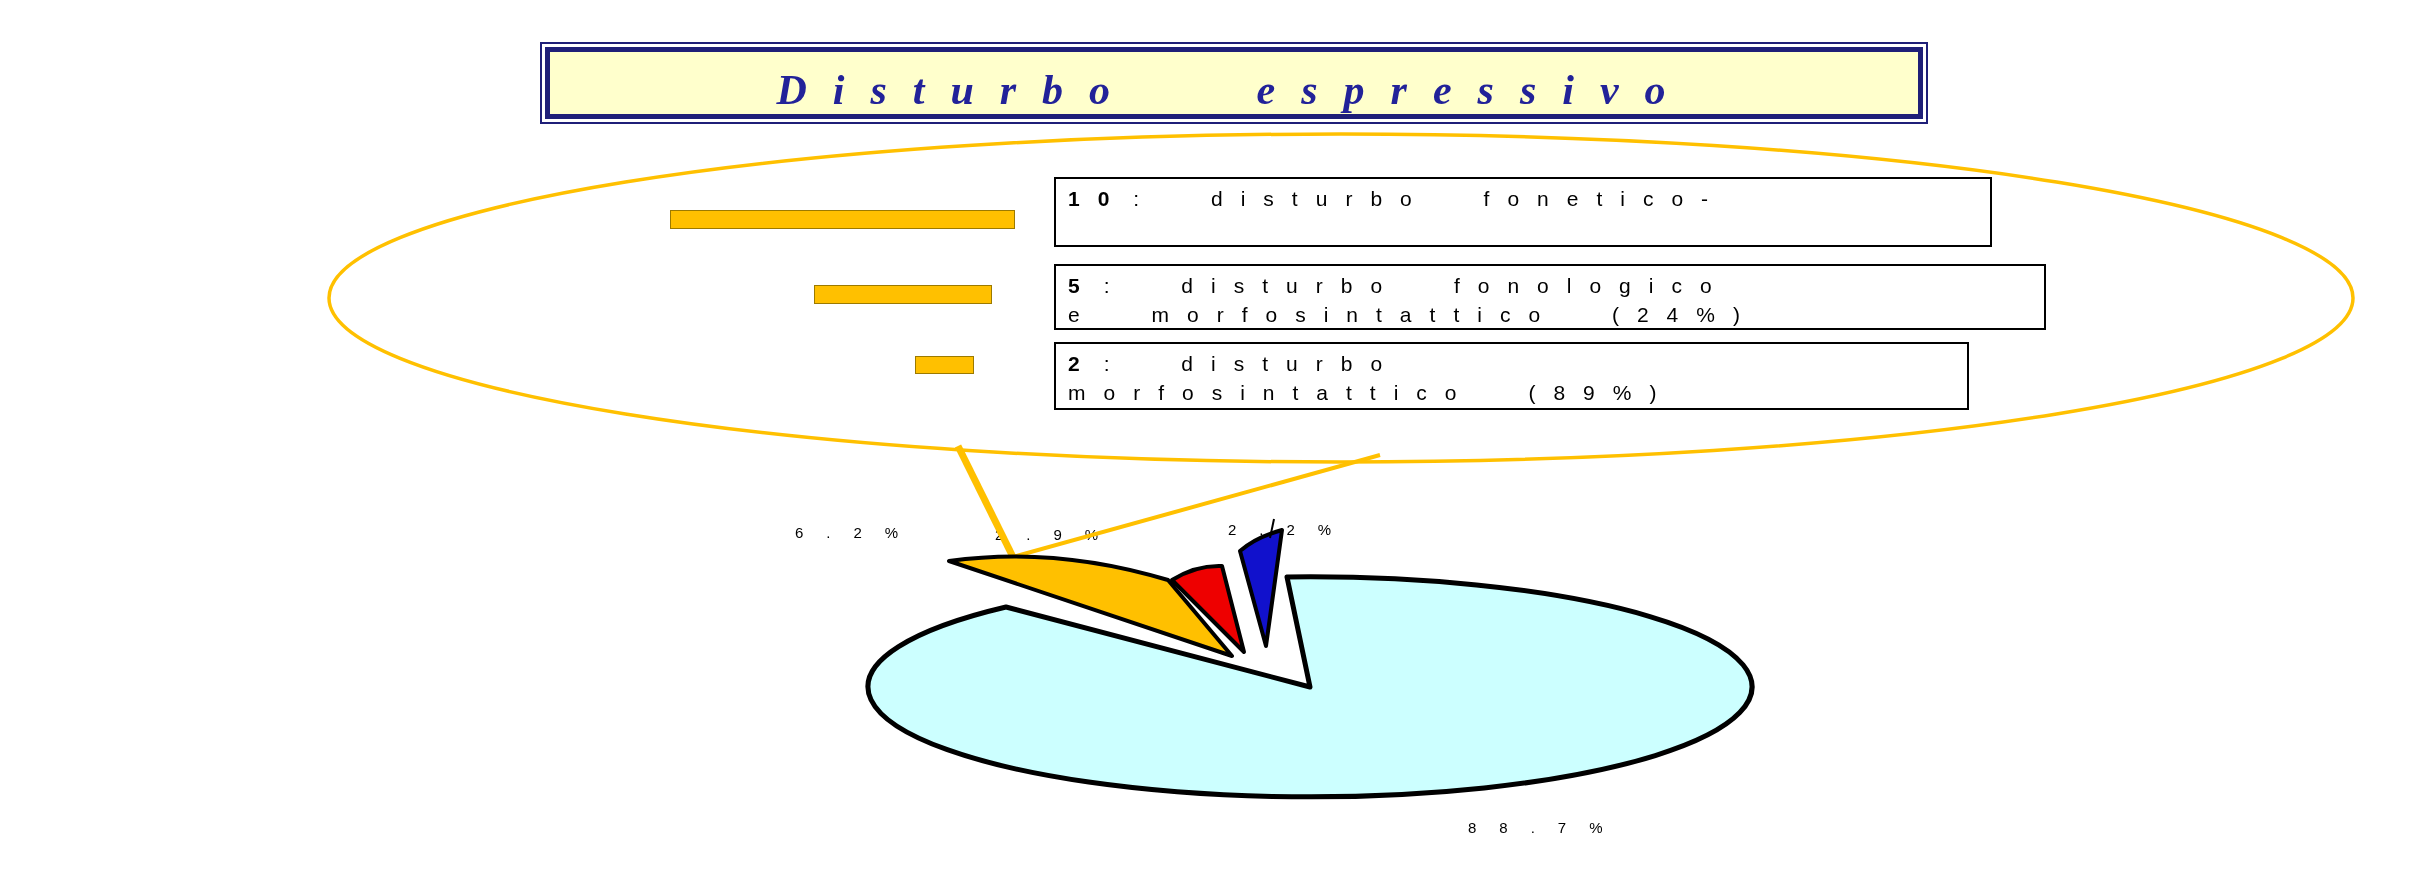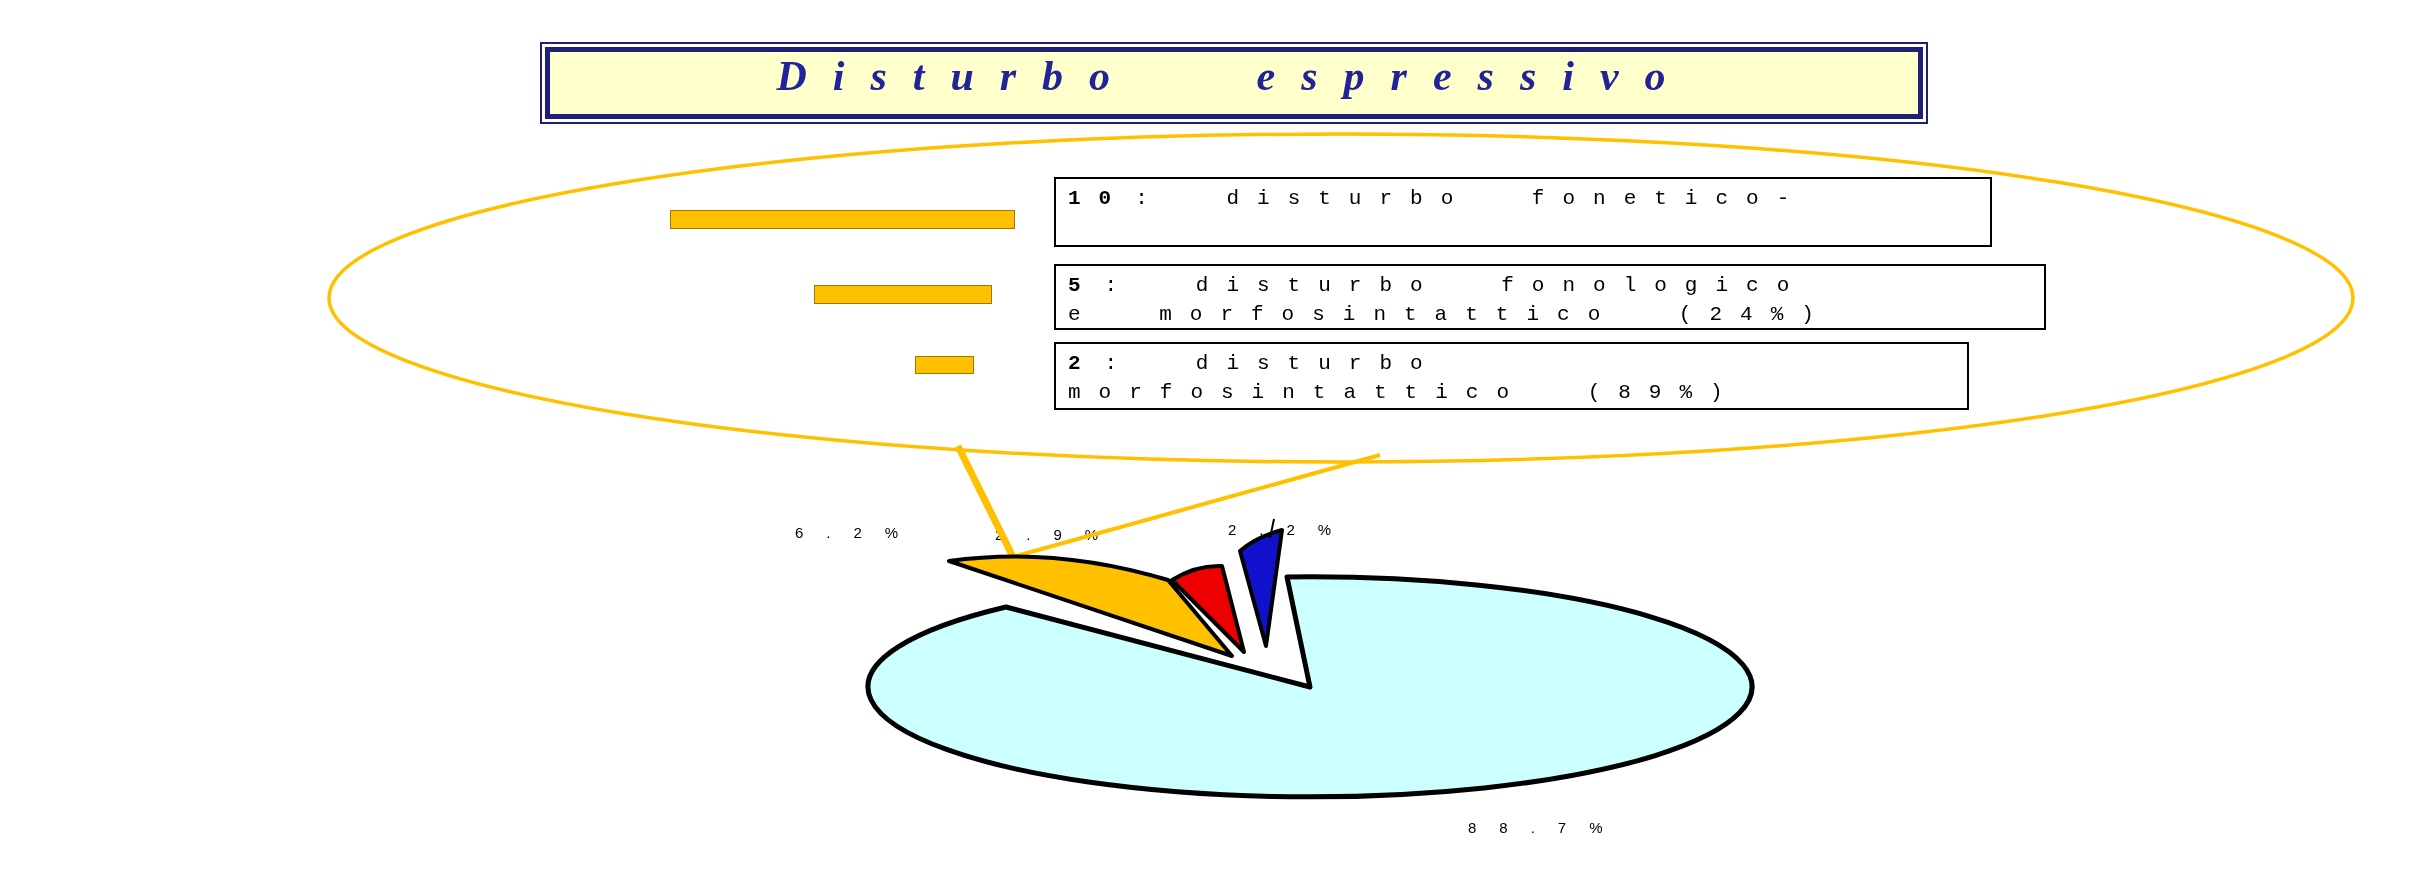--- a/index.html
+++ b/index.html
@@ -13,21 +13,21 @@
 
   
   .title-outer {
     position:absolute; left:540px; top:42px; width:1388px; height:82px;
     border:2px solid #1F1F78; padding:3px; box-sizing:border-box;
     background:#ffffff; z-index:5;
   }
   .title-inner {
     width:100%; height:100%; box-sizing:border-box;
     border:5px solid #1F1F78; background:#FFFFCC;
-    display:flex; align-items:flex-start; justify-content:center;
+    display:flex; align-items:flex-end; justify-content:center;
   }
   .title-text {
     font-family:"Liberation Serif", serif;
     font-style:italic; font-weight:bold;
     font-size:42px; color:#222299;
     letter-spacing:26px; word-spacing:84px;
     white-space:nowrap;
   }
 
   
@@ -41,21 +41,21 @@
 
   
   .cbox {
     position:absolute; background:#ffffff; border:2px solid #000000;
     box-sizing:border-box; z-index:3; padding:5px 12px; overflow:hidden;
   }
   .box1 { left:1054px; top:177px; width:938px; height:70px; }
   .box2 { left:1054px; top:264px; width:992px; height:66px; }
   .box3 { left:1054px; top:342px; width:915px; height:68px; }
   .cline {
-    font-family:Liberation Mono, monospace;
+    font-family:Liberation Sans, sans-serif;
     font-size:21px; color:#000000; line-height:29px;
     letter-spacing:18px; word-spacing:30px; white-space:nowrap;
   }
   .cline b { font-weight:bold; margin-right:6px; }
 
   
   .pie-label {
     position:absolute; z-index:2; color:#000000;
     font-family:"Liberation Sans", sans-serif;
     font-size:15px; letter-spacing:23px; white-space:nowrap;margin-top:19px;

